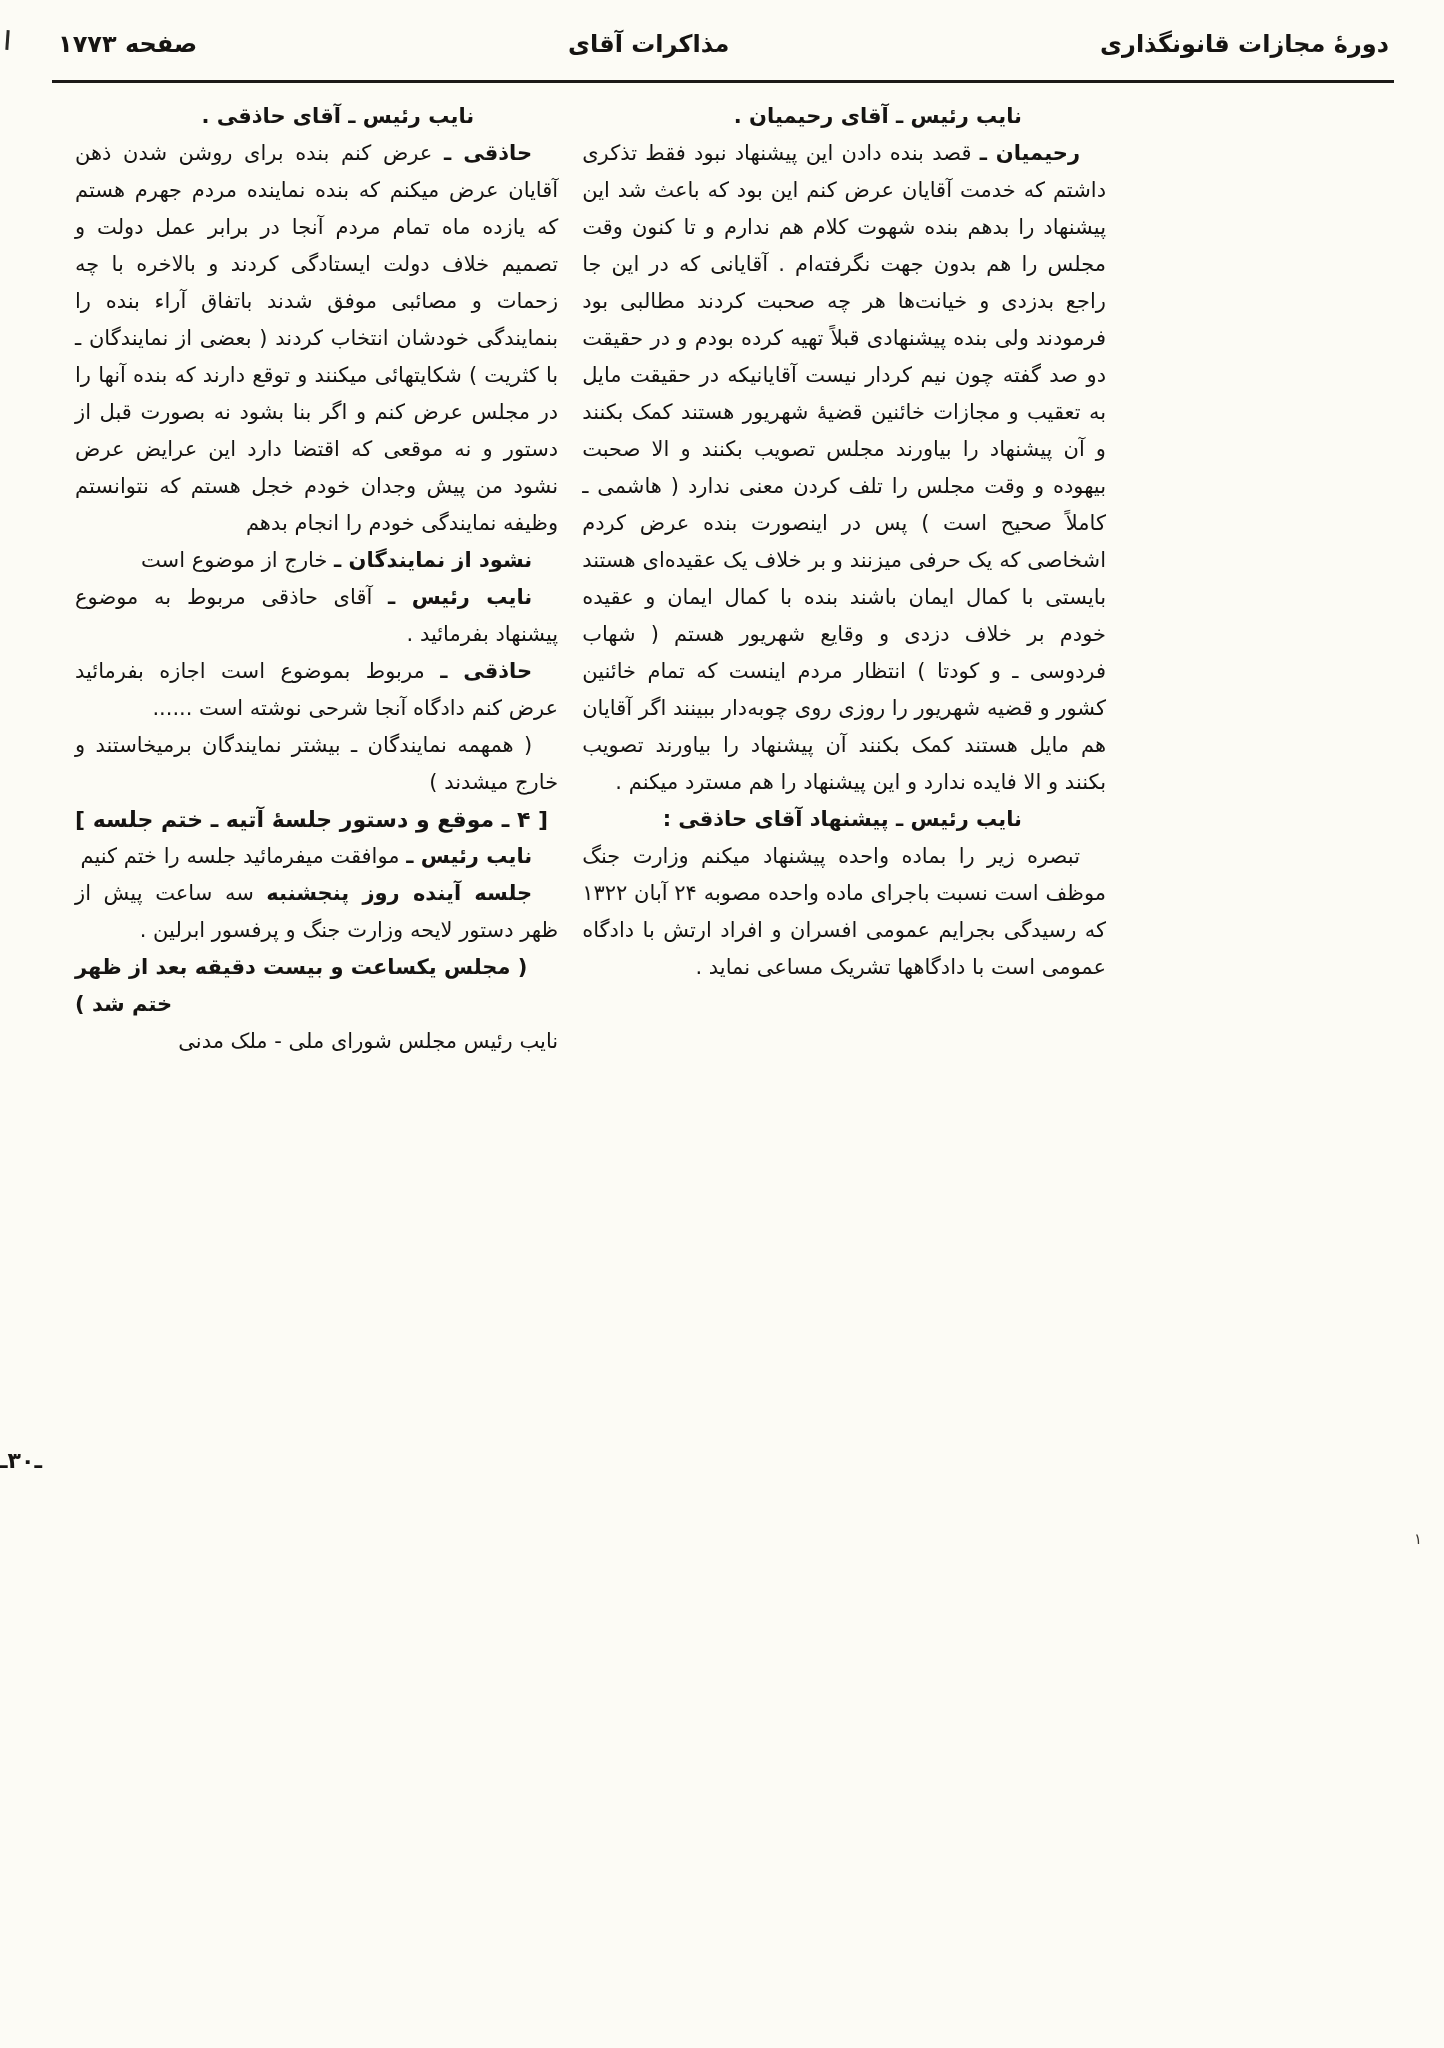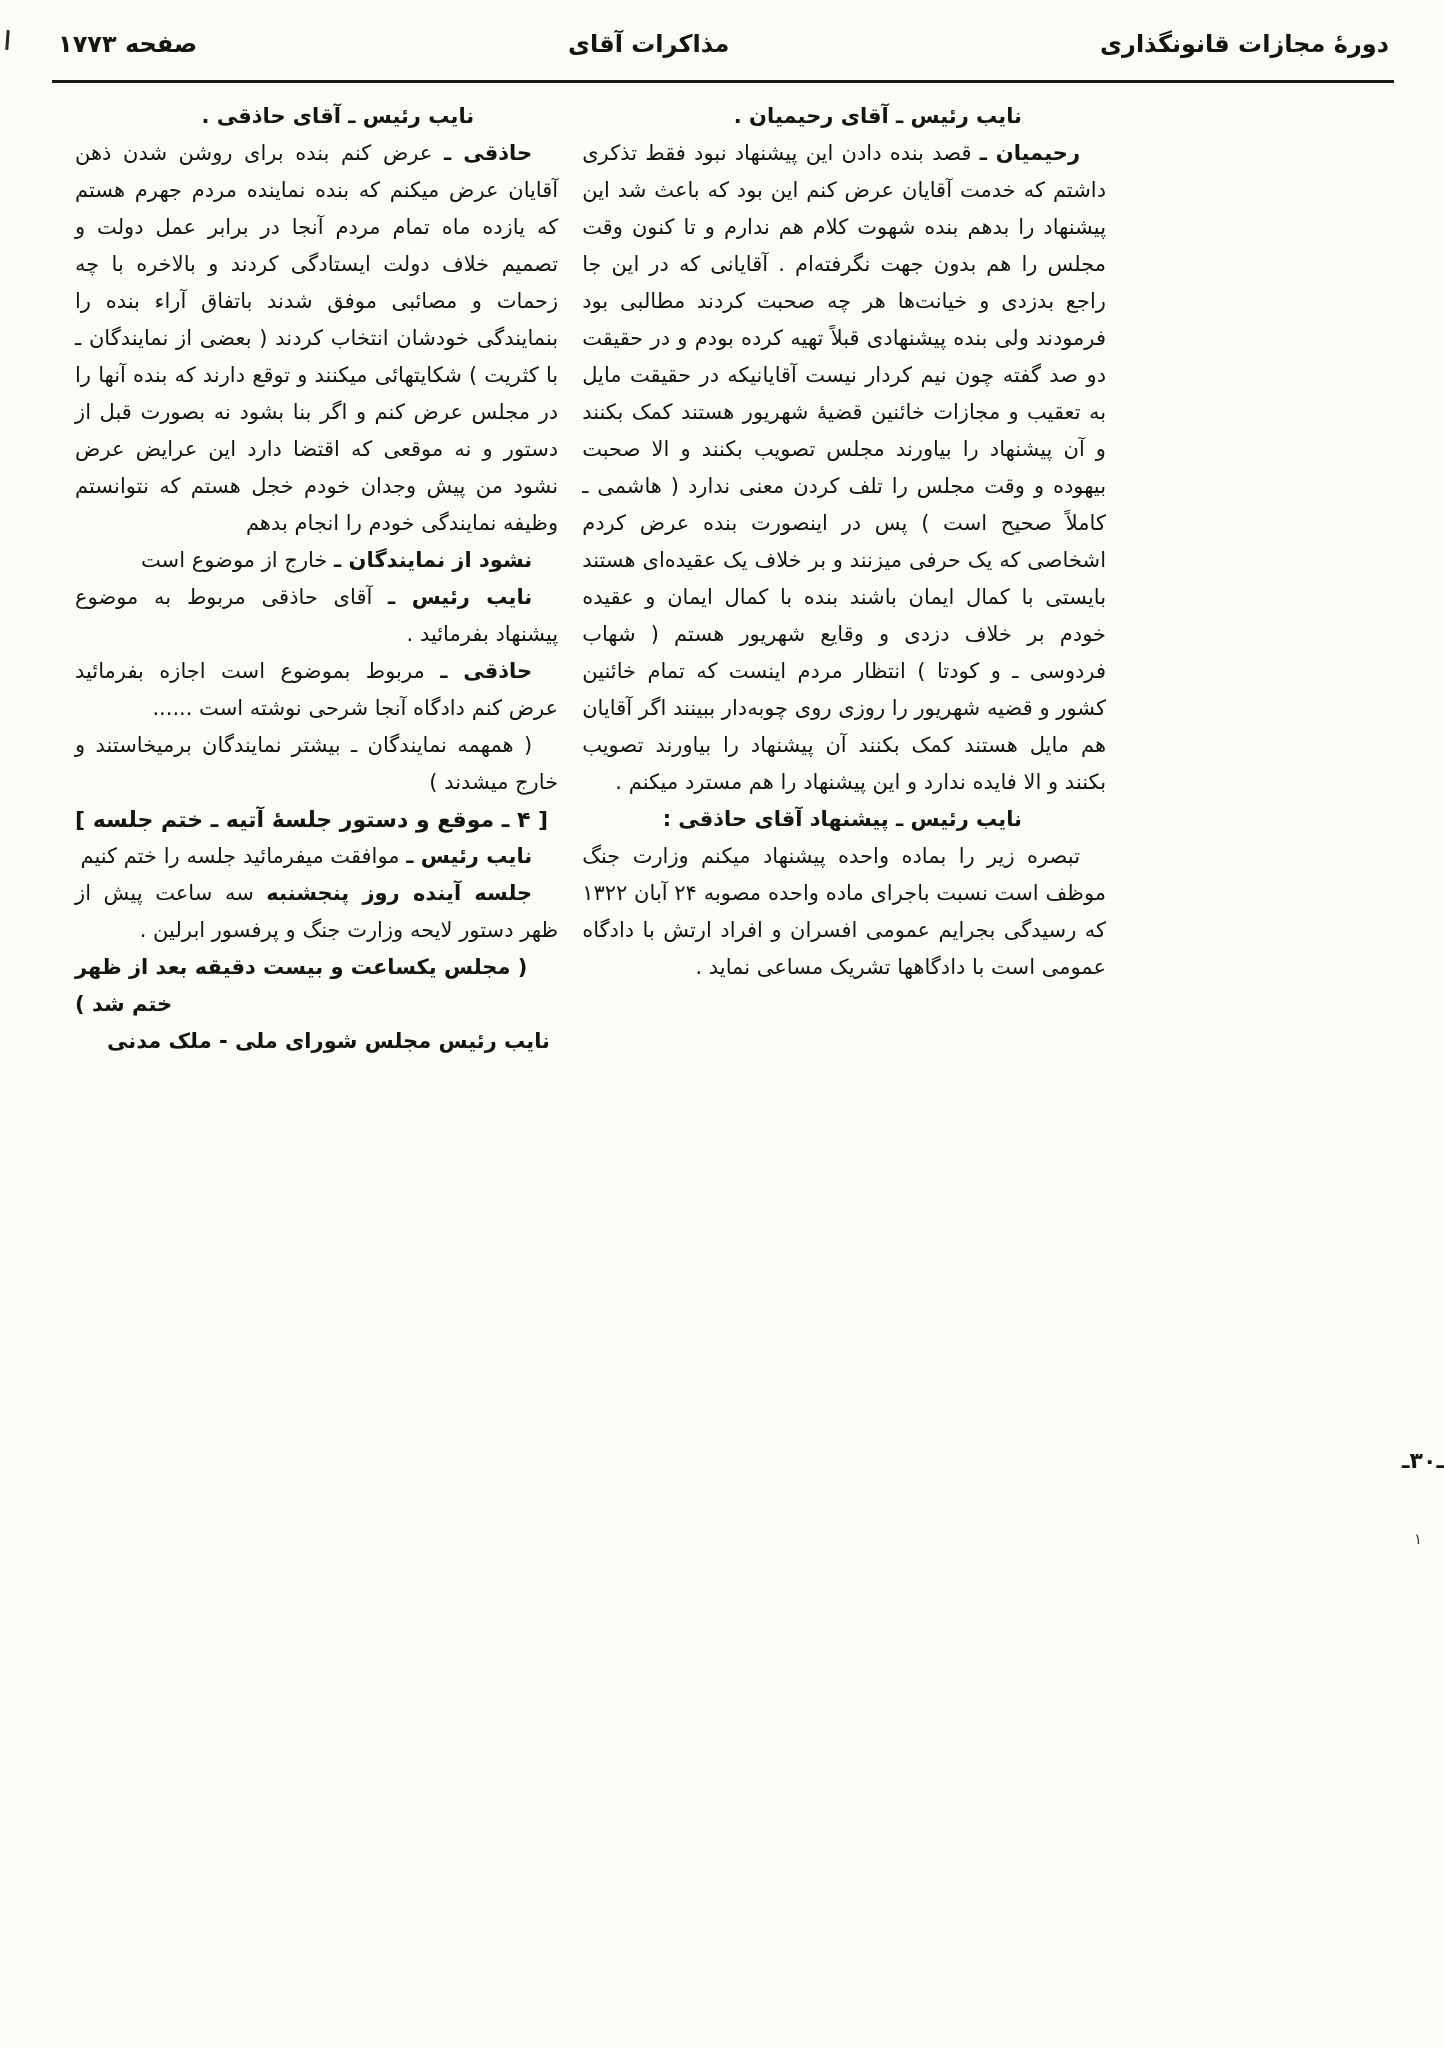--- a/index.html
+++ b/index.html
@@ -33,24 +33,24 @@
     text-align:justify;
   }
   .col-right { width:528px;margin-left:8px; }
   .col-left  { width:487px; }
   .para { text-indent:26px; }
   .head { text-indent:84px; font-weight:bold; }
   .lead { font-weight:bold; }
   .center { text-align:left; text-indent:0; }
   .bold { font-weight:bold; }
   .section-head { font-size:22px; }
-  .sig { text-align:left; text-indent:0; font-weight:bold;margin-left:32px; }
+  .sig { text-align:right; text-indent:0; font-weight:normal; }
   .footer {
     position:absolute; top:1448px; left:0; width:100%;
-    text-align:right; font-size:22px; font-weight:bold;
+    text-align:left; font-size:22px; font-weight:bold;
   }
   .corner-mark {
     position:absolute; top:30px; left:6px;
     width:3px; height:20px; background:#2a2824;
     transform:rotate(4deg);
   }
   .edge-numeral {
     position:absolute; top:1530px; right:22px;
     font-size:15px; color:#3a3631;
   }

